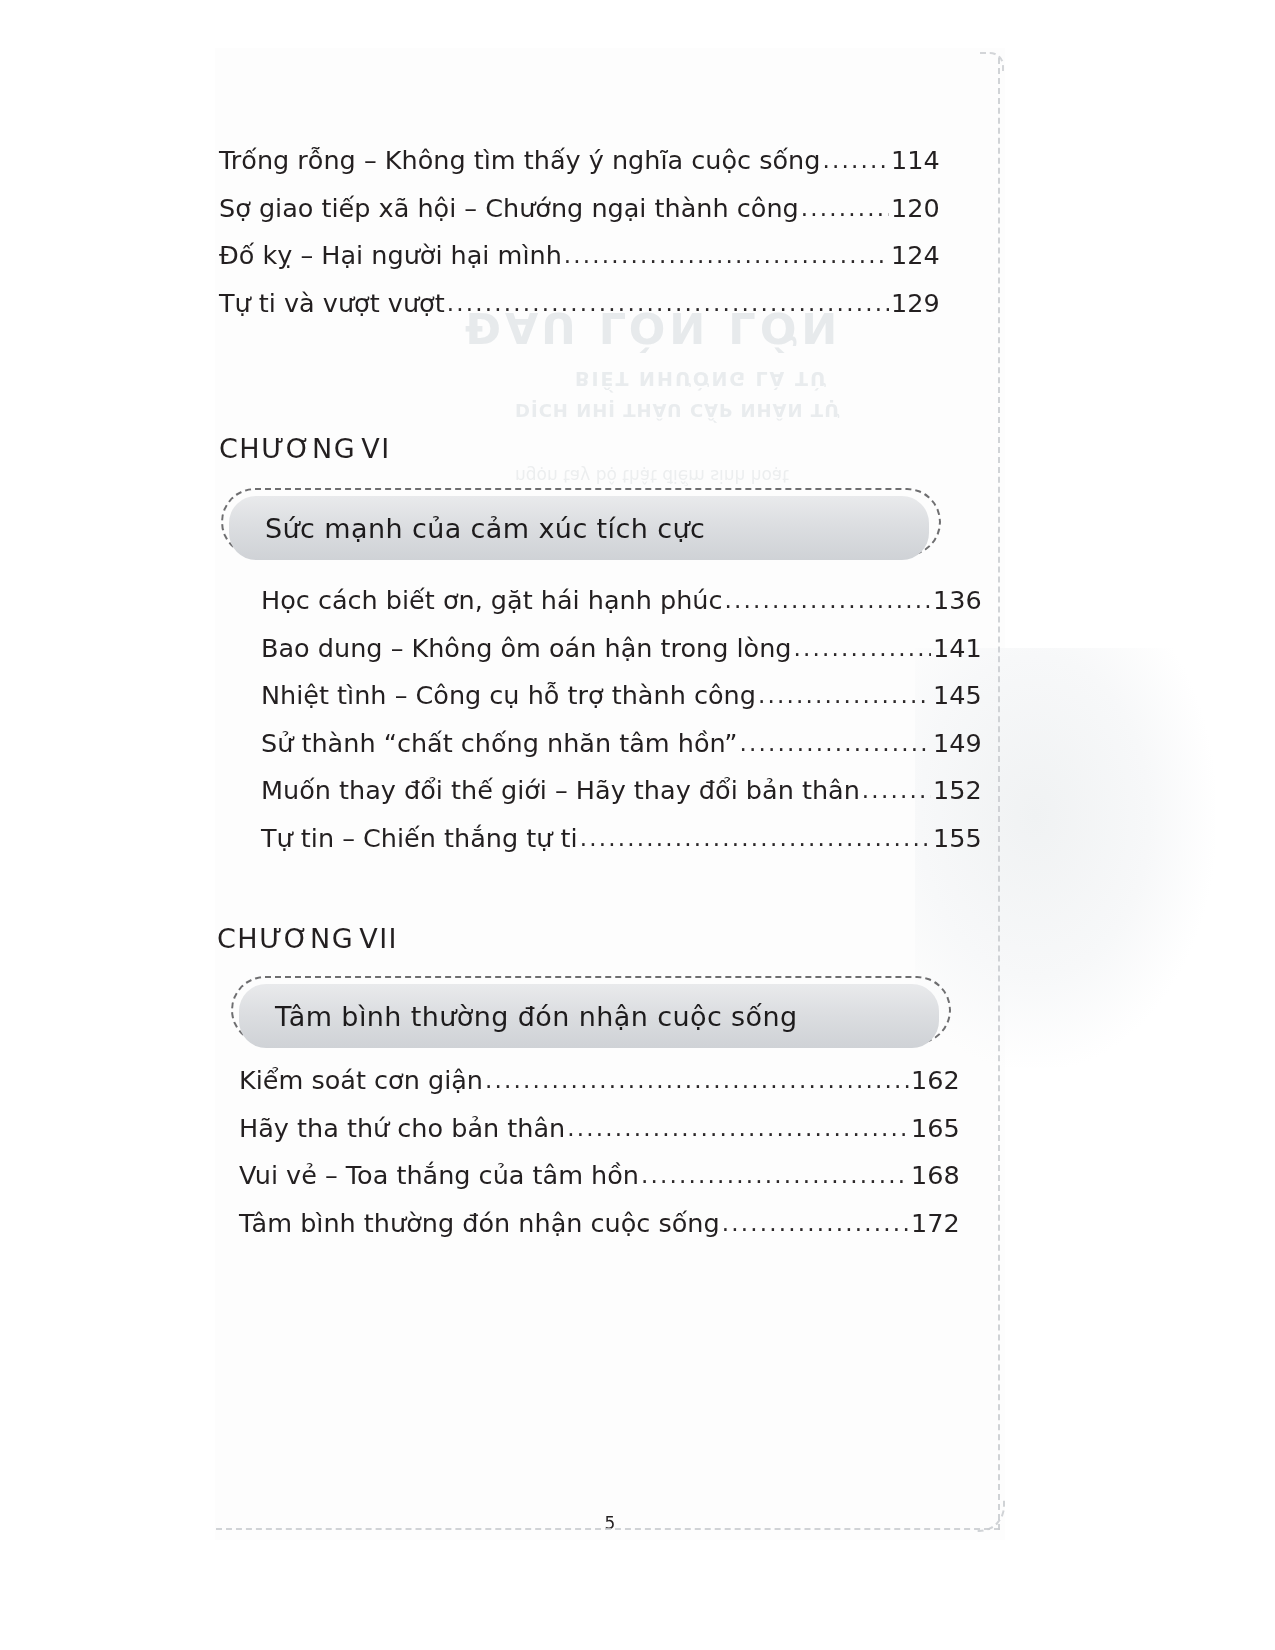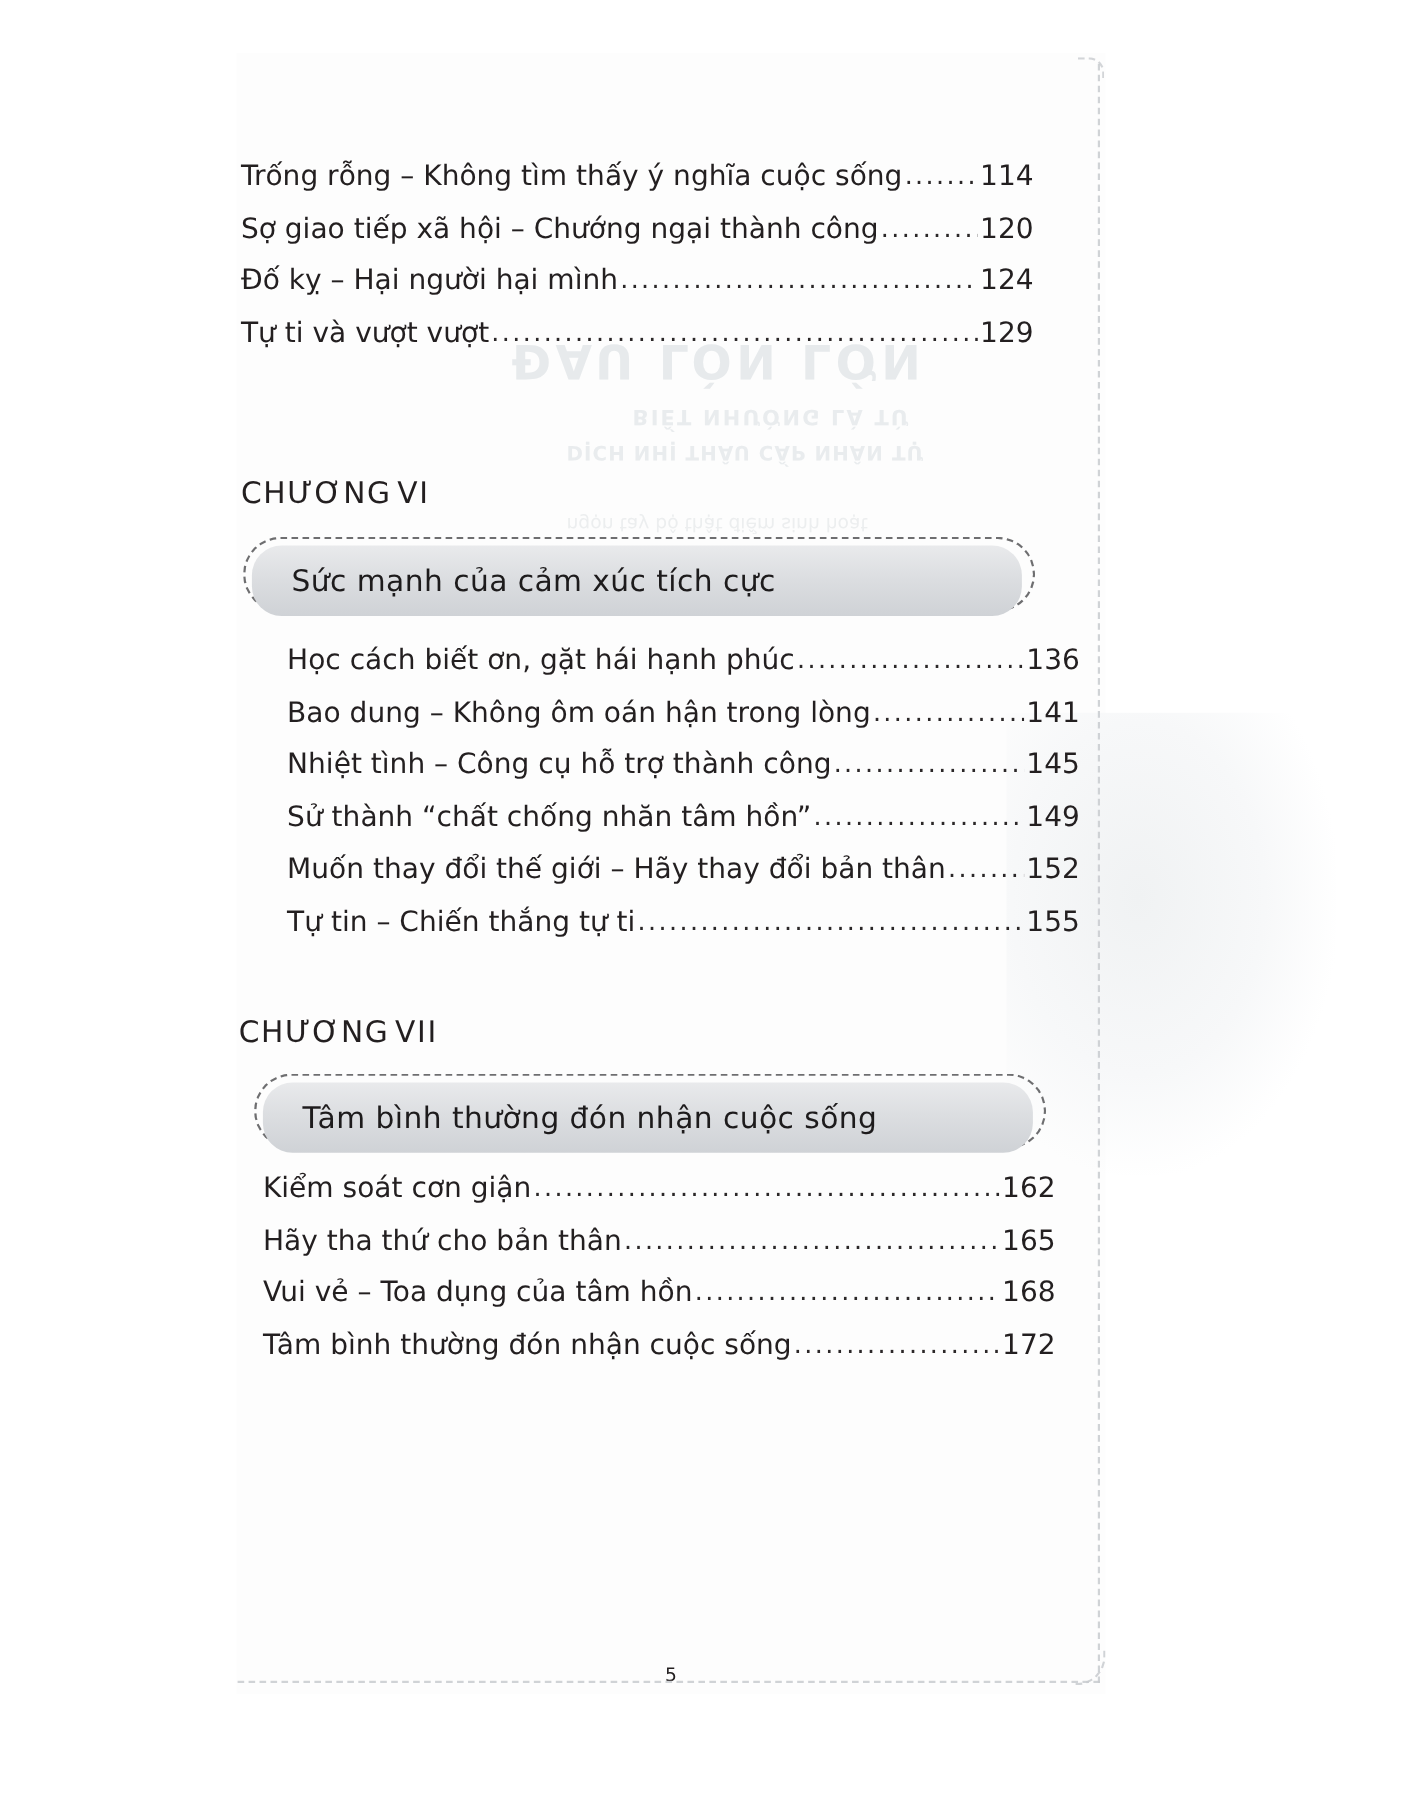--- a/index.html
+++ b/index.html
@@ -324,21 +324,21 @@
         <span class="toc-page">162</span>
       </div>
 
       <div class="toc-row">
         <span class="toc-title">Hãy tha thứ cho bản thân</span>
         <span class="toc-dots">..........................................................................................................</span>
         <span class="toc-page">165</span>
       </div>
 
       <div class="toc-row">
-        <span class="toc-title">Vui vẻ – Toa dụng của tâm hồn</span>
+        <span class="toc-title">Vui vẻ – Toa thắng của tâm hồn</span>
         <span class="toc-dots">..........................................................................................................</span>
         <span class="toc-page">168</span>
       </div>
 
       <div class="toc-row">
         <span class="toc-title">Tâm bình thường đón nhận cuộc sống</span>
         <span class="toc-dots">..........................................................................................................</span>
         <span class="toc-page">172</span>
       </div>
 

